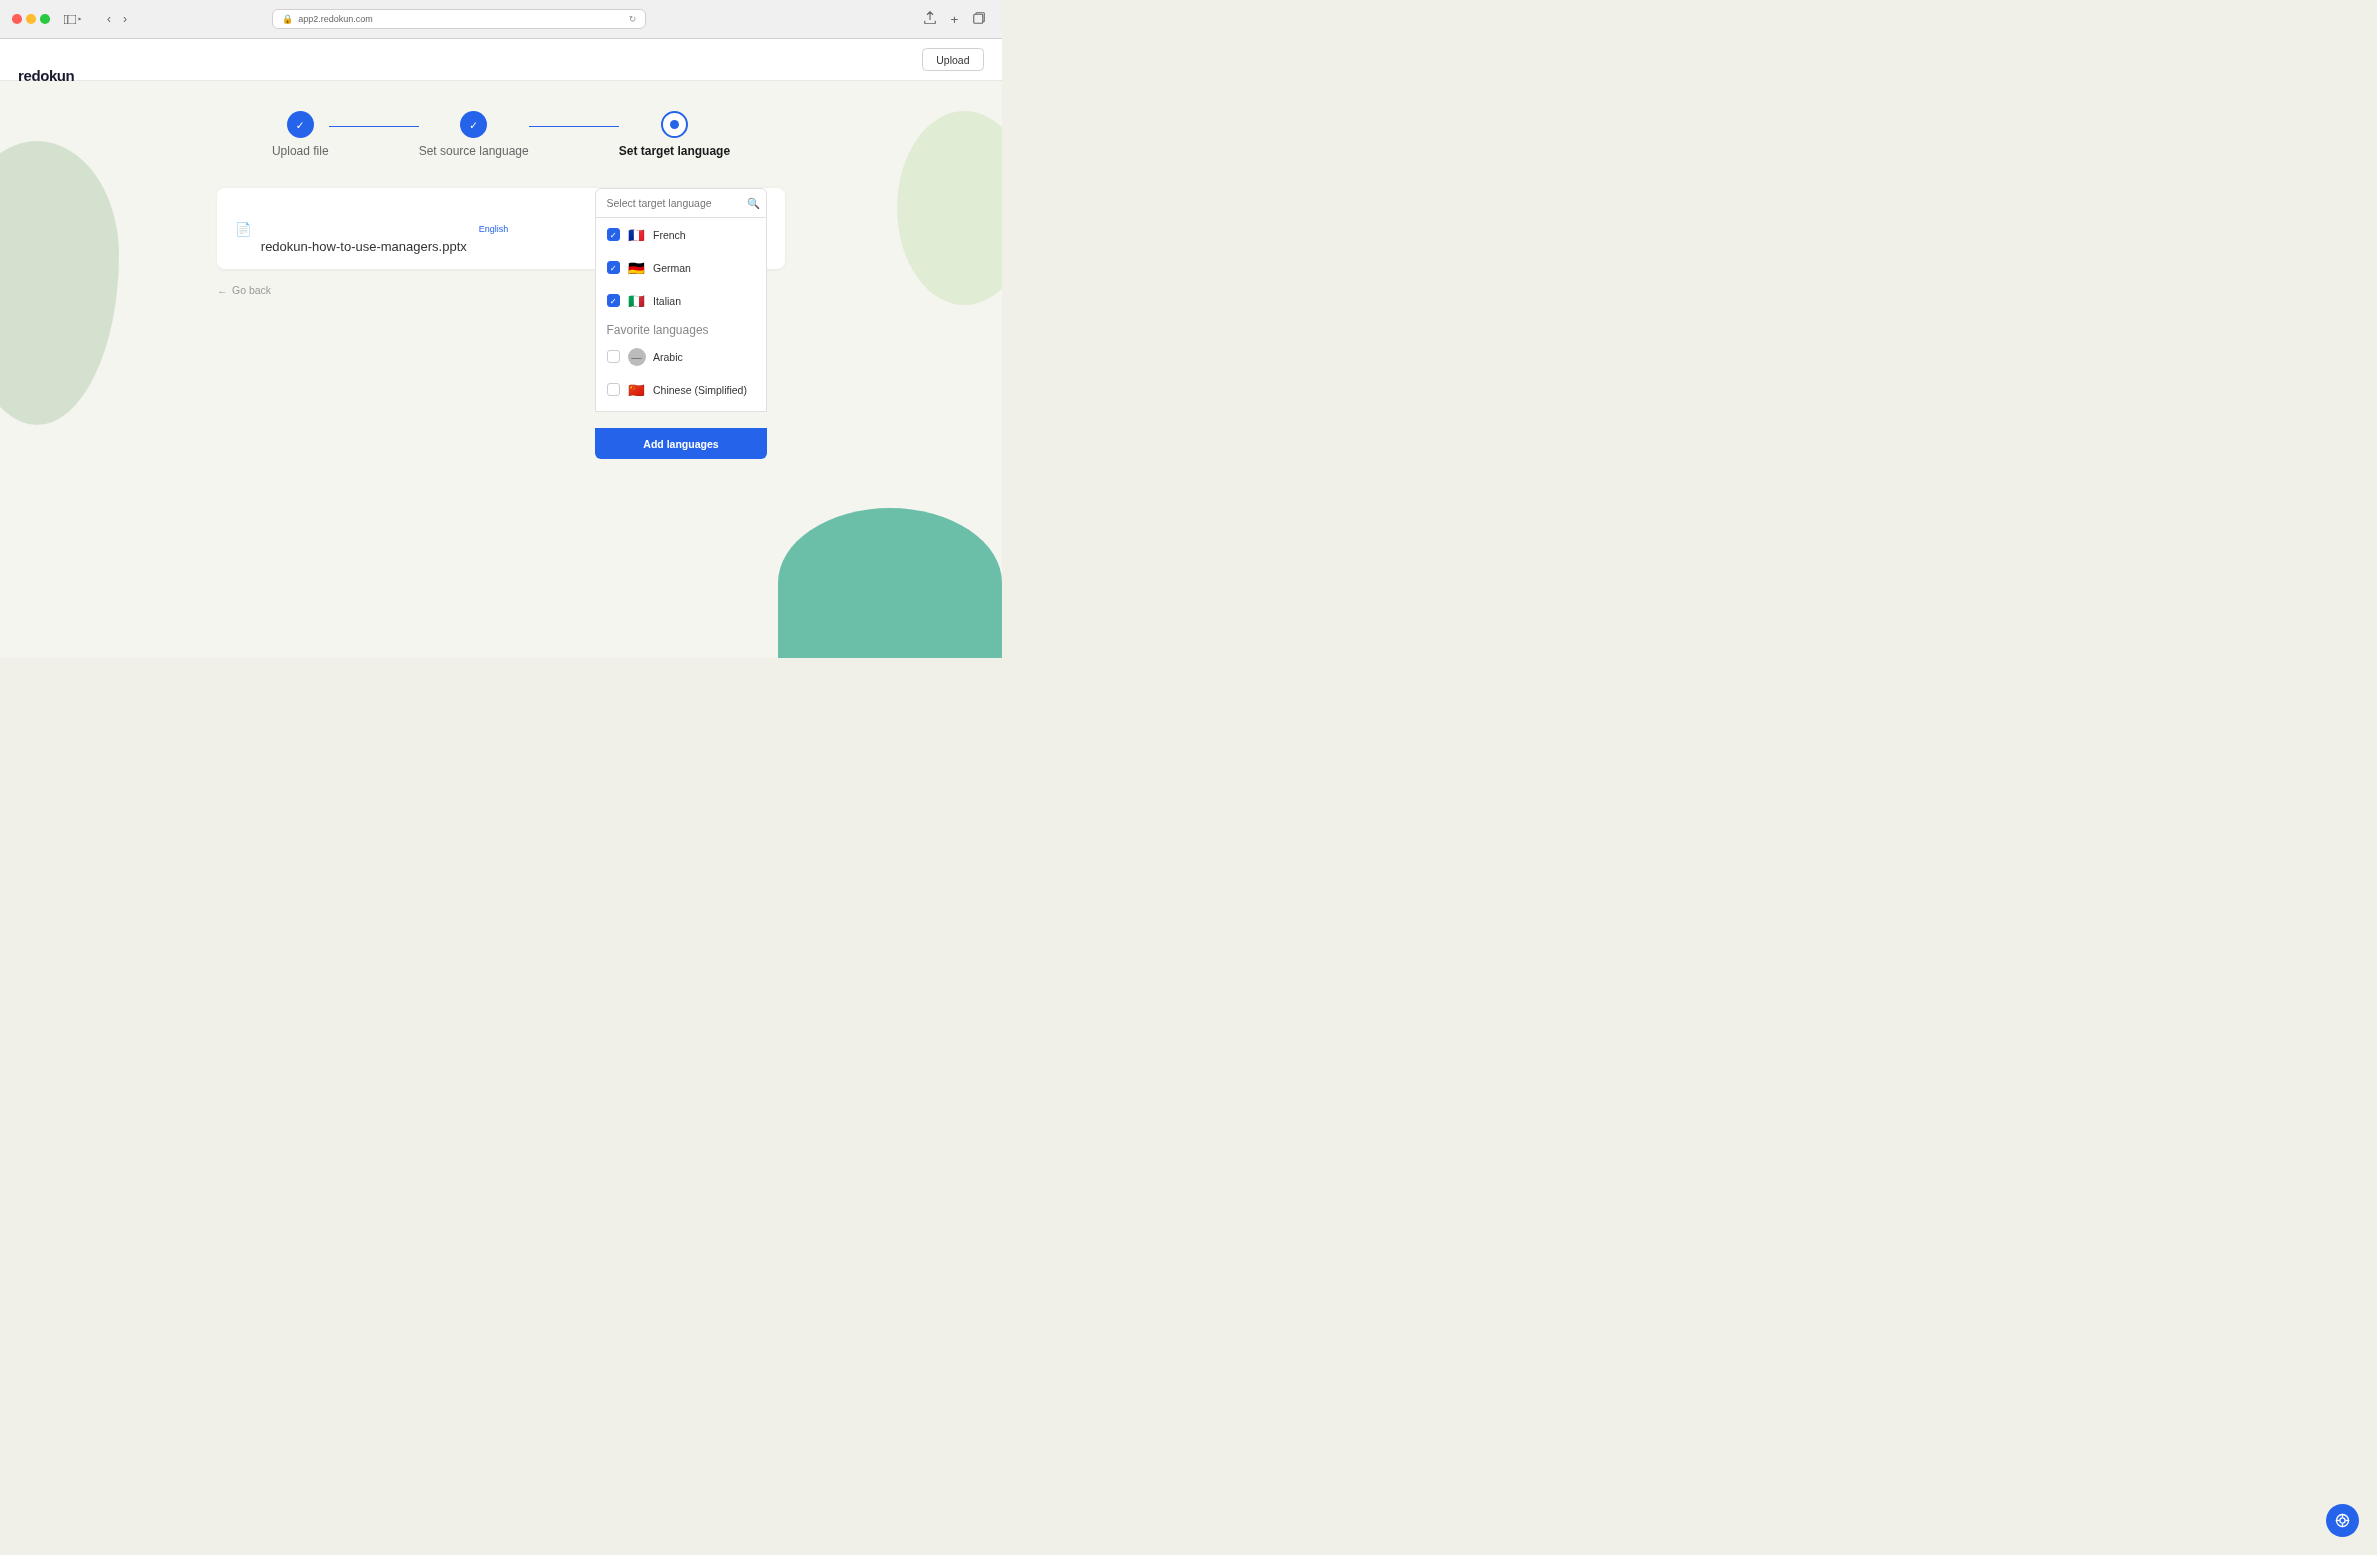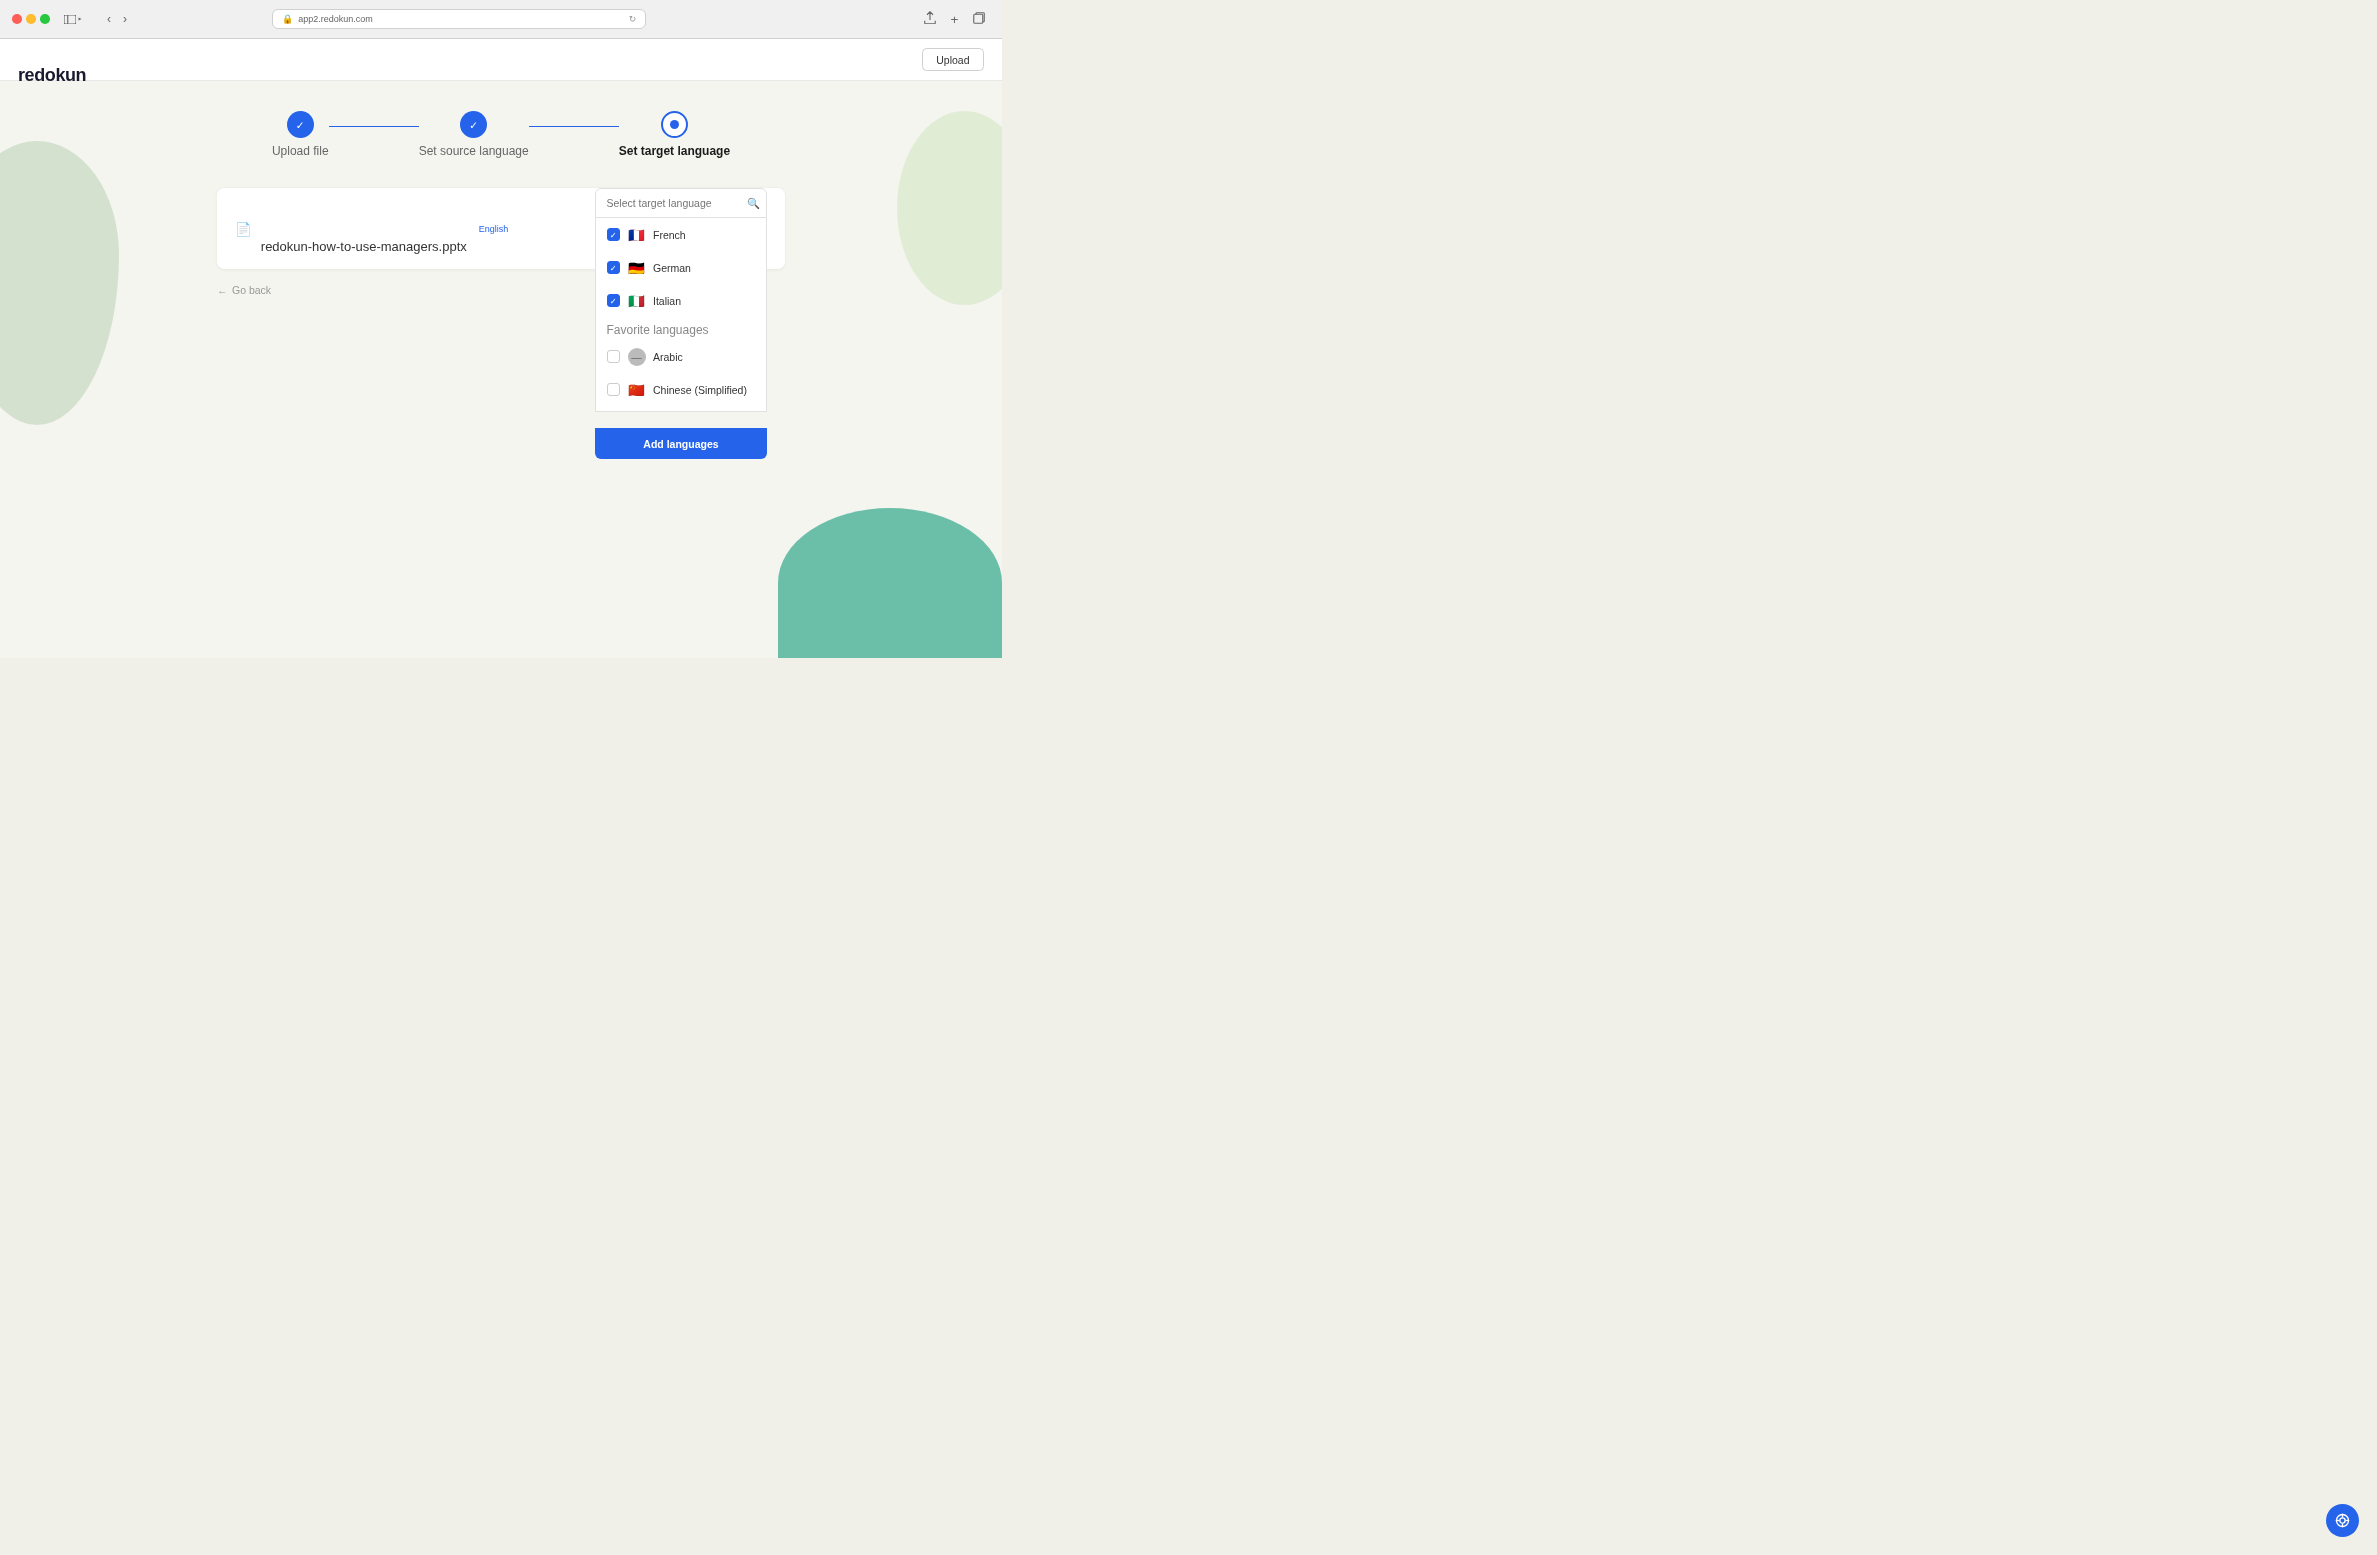--- a/index.html
+++ b/index.html
@@ -94,21 +94,21 @@
     .app-header {
       background: white;
       border-bottom: 0.7px solid #e8e8e8;
       padding: 0 18px;
       height: 42px;
       display: flex;
       align-items: center;
       justify-content: space-between;
     }
     .logo {
-      font-size: 18px;
+      font-size: 15px;
       font-weight: 700;
       color: #1a1a2e;
       letter-spacing: -0.4px;
       margin-top: 32px;
     }
     .close-btn {
       background: white;
       border: 0.7px solid #d0d0d0;
       border-radius: 4.5px;
       padding: 4.5px 13.5px;

